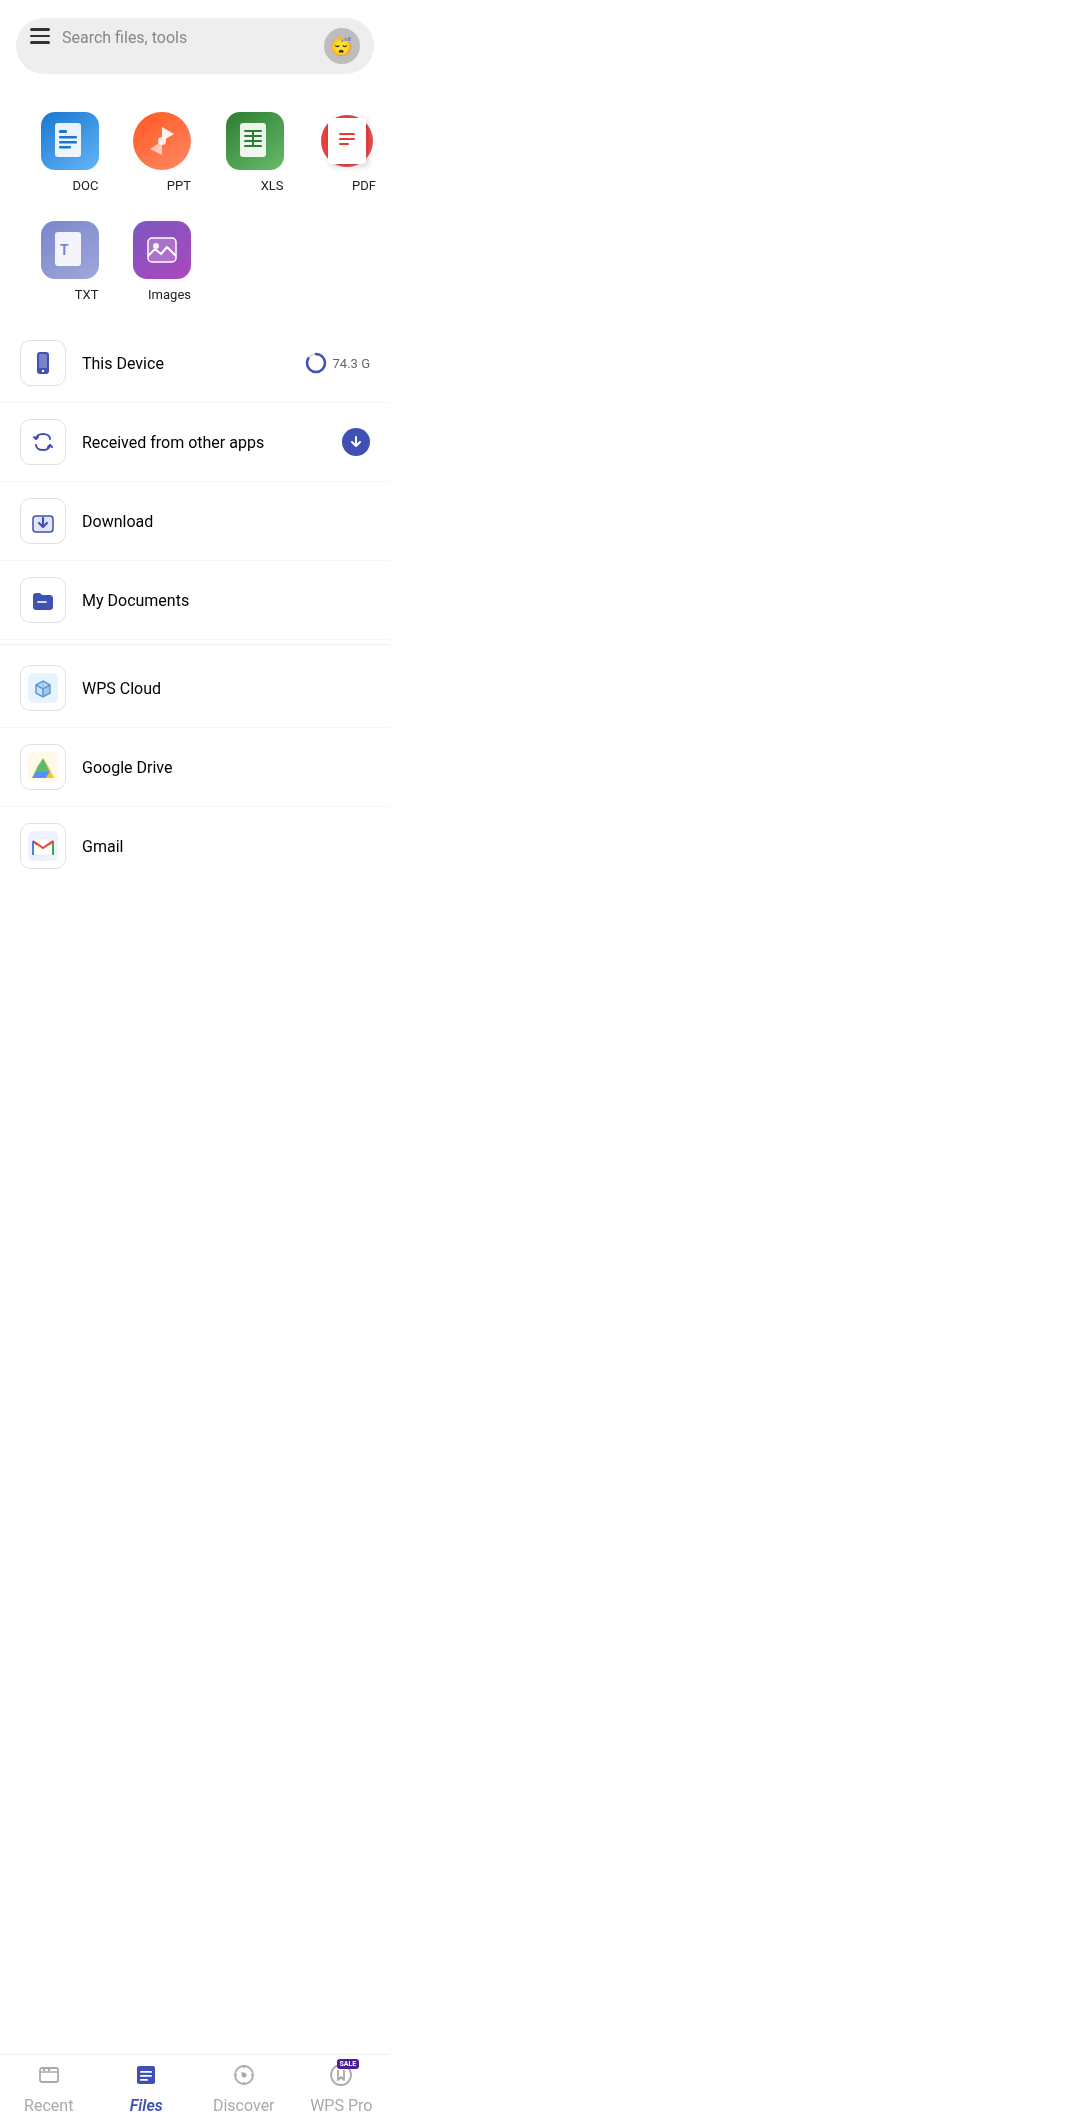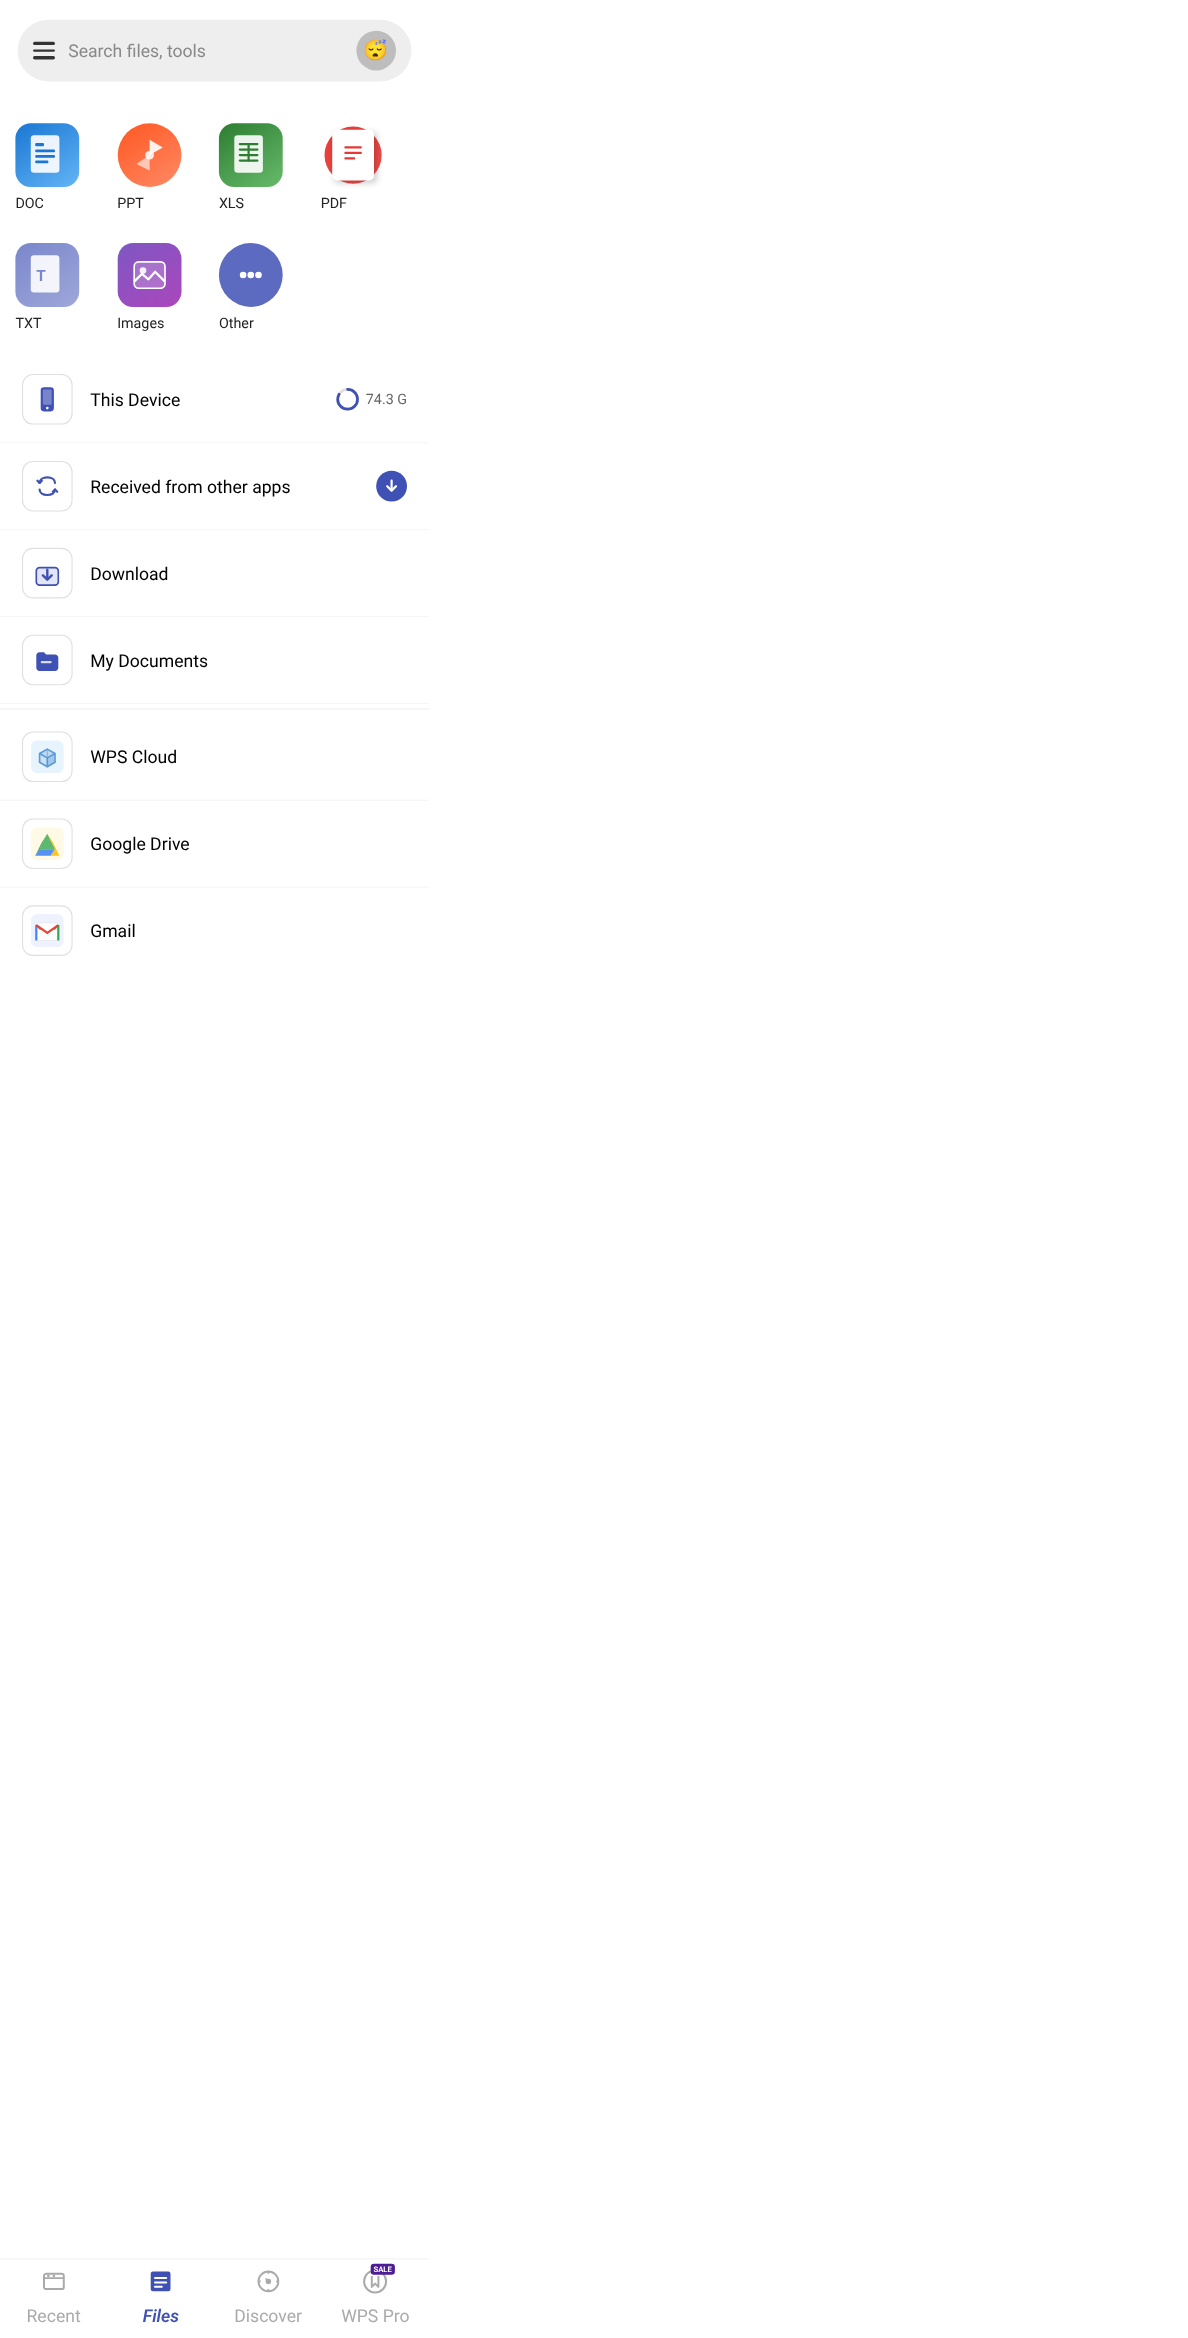--- a/index.html
+++ b/index.html
@@ -10,21 +10,20 @@
       min-height: 770px;
       background: #ffffff;
       font-family: -apple-system, 'Roboto', sans-serif;
       overflow-x: hidden;
       position: relative;
     }
 
     
     .search-bar {
       display: flex;
-      align-items: center;
       background: #eeeeee;
       border-radius: 30px;
       margin: 18px 16px 10px 16px;
       padding: 10px 14px;
       gap: 12px;
     }
 
     .hamburger-icon {
       display: flex;
       flex-direction: column;
@@ -61,21 +60,21 @@
     .file-types {
       display: grid;
       grid-template-columns: repeat(4, 1fr);
       gap: 0;
       padding: 18px 10px 8px 10px;
     }
 
     .file-type-item {
       display: flex;
       flex-direction: column;
-      align-items: flex-start;
+      align-items: flex-end;
       padding: 10px 4px;
       cursor: pointer;
     }
 
     .file-type-icon {
       width: 58px;
       height: 58px;
       border-radius: 14px;
       display: flex;
       align-items: center;
@@ -312,30 +311,20 @@
         <svg width="36" height="36" viewBox="0 0 36 36" fill="none">
           <rect x="4" y="6" width="28" height="24" rx="4" fill="white" opacity="0.2"></rect>
           <rect x="4" y="6" width="28" height="24" rx="4" stroke="white" stroke-width="1.5" fill="none"></rect>
           <circle cx="12" cy="14" r="3" fill="white" opacity="0.9"></circle>
           <path d="M4 24 L11 17 L17 22 L23 15 L32 24" stroke="white" stroke-width="2" fill="none" stroke-linejoin="round"></path>
         </svg>
       </div>
       <span class="file-type-label">Images</span>
     </div>
 
-    <div class="file-type-item">
-      <div class="file-type-icon" style="background: #5C6BC0; border-radius: 50%;">
-        <svg width="36" height="36" viewBox="0 0 36 36" fill="none">
-          <circle cx="11" cy="18" r="3" fill="white"></circle>
-          <circle cx="18" cy="18" r="3" fill="white"></circle>
-          <circle cx="25" cy="18" r="3" fill="white"></circle>
-        </svg>
-      </div>
-      <span class="file-type-label">Other</span>
-    </div>
 
     <div></div>
   </div>
 
   <div class="storage-list">
 
     <div class="storage-item">
       <div class="storage-icon-wrap">
         <svg width="26" height="26" viewBox="0 0 26 26" fill="none">
           <rect x="7" y="2" width="12" height="22" rx="3" fill="#3F51B5"></rect>

